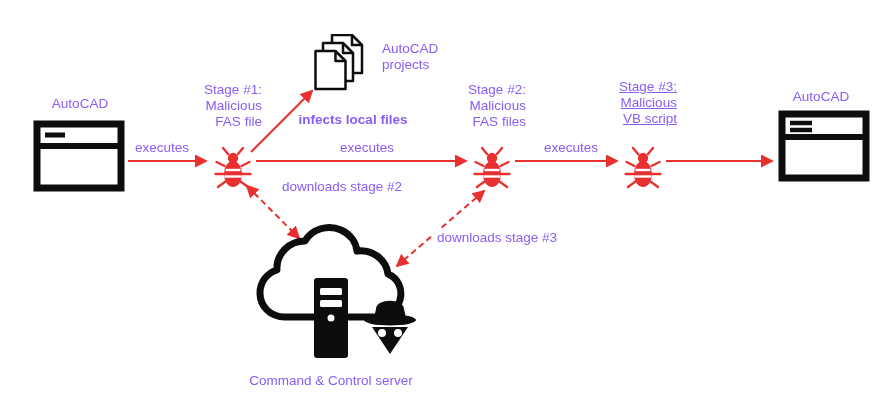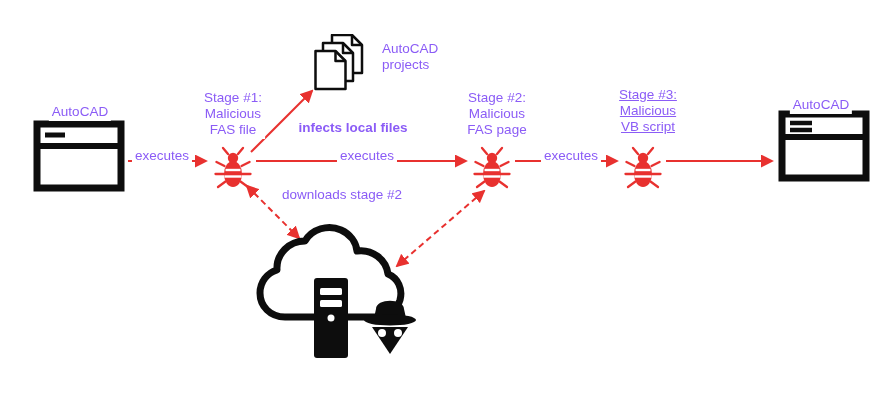--- a/index.html
+++ b/index.html
@@ -8,21 +8,21 @@
     position:relative; width:891px; height:414px; background:#ffffff;
     overflow:hidden; font-family:"Liberation Sans", sans-serif;
   }
   .icon { position:absolute; }
   .icon svg { display:block; }
   .arrows { position:absolute; left:0; top:0; }
   .label {
     position:absolute; font-size:13.5px; line-height:1.18; color:#8b5cf6;
     background:#ffffff; white-space:pre; padding:1px 3px;
   }
-  .center { transform:translateX(-50%); text-align:center;margin-top:8px; }
+  .center { transform:translateX(-50%); text-align:right; }
 </style>
 </head>
 <body>
 
 <div class="stage">
 
   <svg class="arrows" width="891" height="414" viewBox="0 0 891 414">
     <defs>
       <marker id="ah" viewBox="0 0 10 10" refX="8.5" refY="5" markerWidth="6.5" markerHeight="6.5" orient="auto-start-reverse">
         <path d="M0,0 L10,5 L0,10 Z" fill="#e8312f"></path>
@@ -158,28 +158,30 @@
 
   <div class="label center" style="left:353px; top:111px;font-weight:bold;">infects local files</div>
 
   <div class="label" style="left:379px; top:40px;">AutoCAD
 projects</div>
 
   <div class="label center" style="left:367px; top:139px;">executes</div>
 
   <div class="label center" style="left:497px; top:81px;">Stage #2:
 Malicious
-FAS page</div>
+FAS files</div>
 
   <div class="label center" style="left:571px; top:139px;">executes</div>
 
   <div class="label center" style="left:648px; top:78px;text-decoration:underline;">Stage #3:
 Malicious
 VB script</div>
 
   <div class="label center" style="left:821px; top:88px;">AutoCAD</div>
 
 
   <div class="label center" style="left:342px; top:178px;">downloads stage #2</div>
 
+  <div class="label center" style="left:497px; top:229px;">downloads stage #3</div>
 
+  <div class="label center" style="left:331px; top:372px;">Command &amp; Control server</div>
 
 </div>
 
 </body></html>

